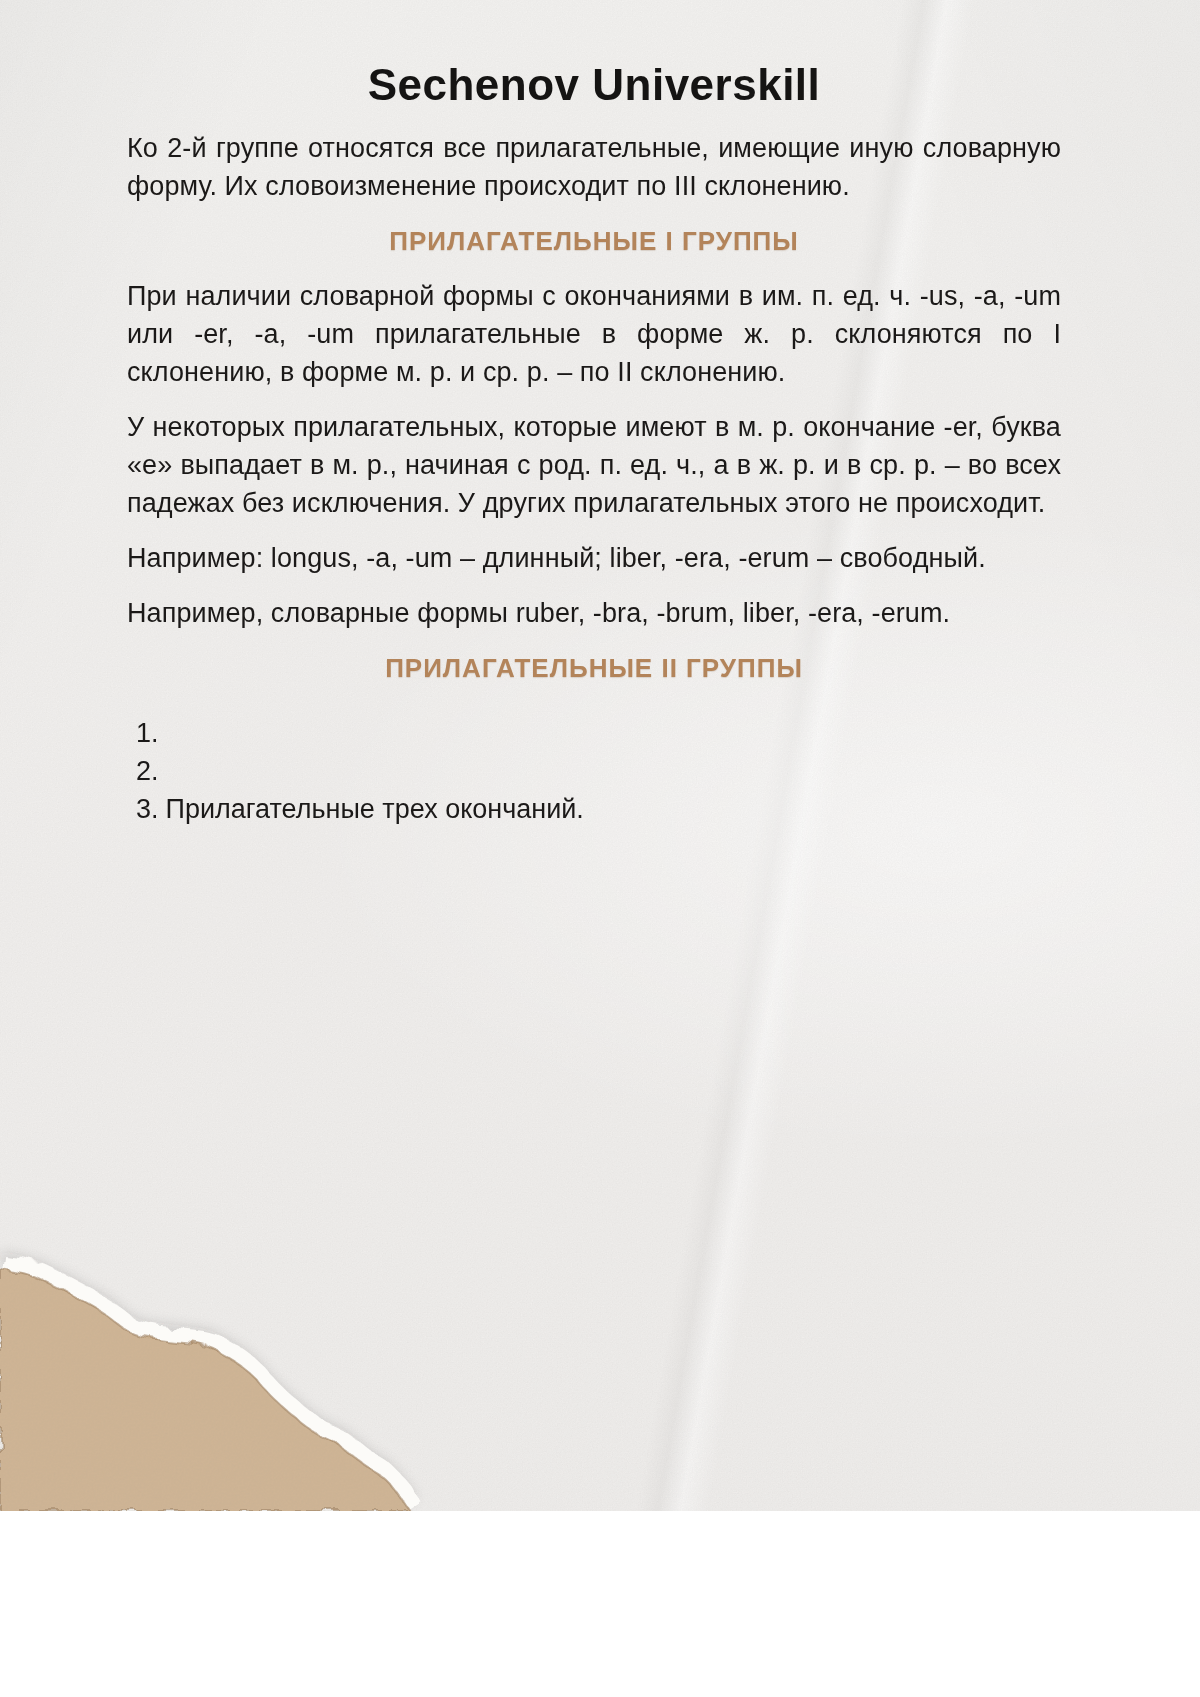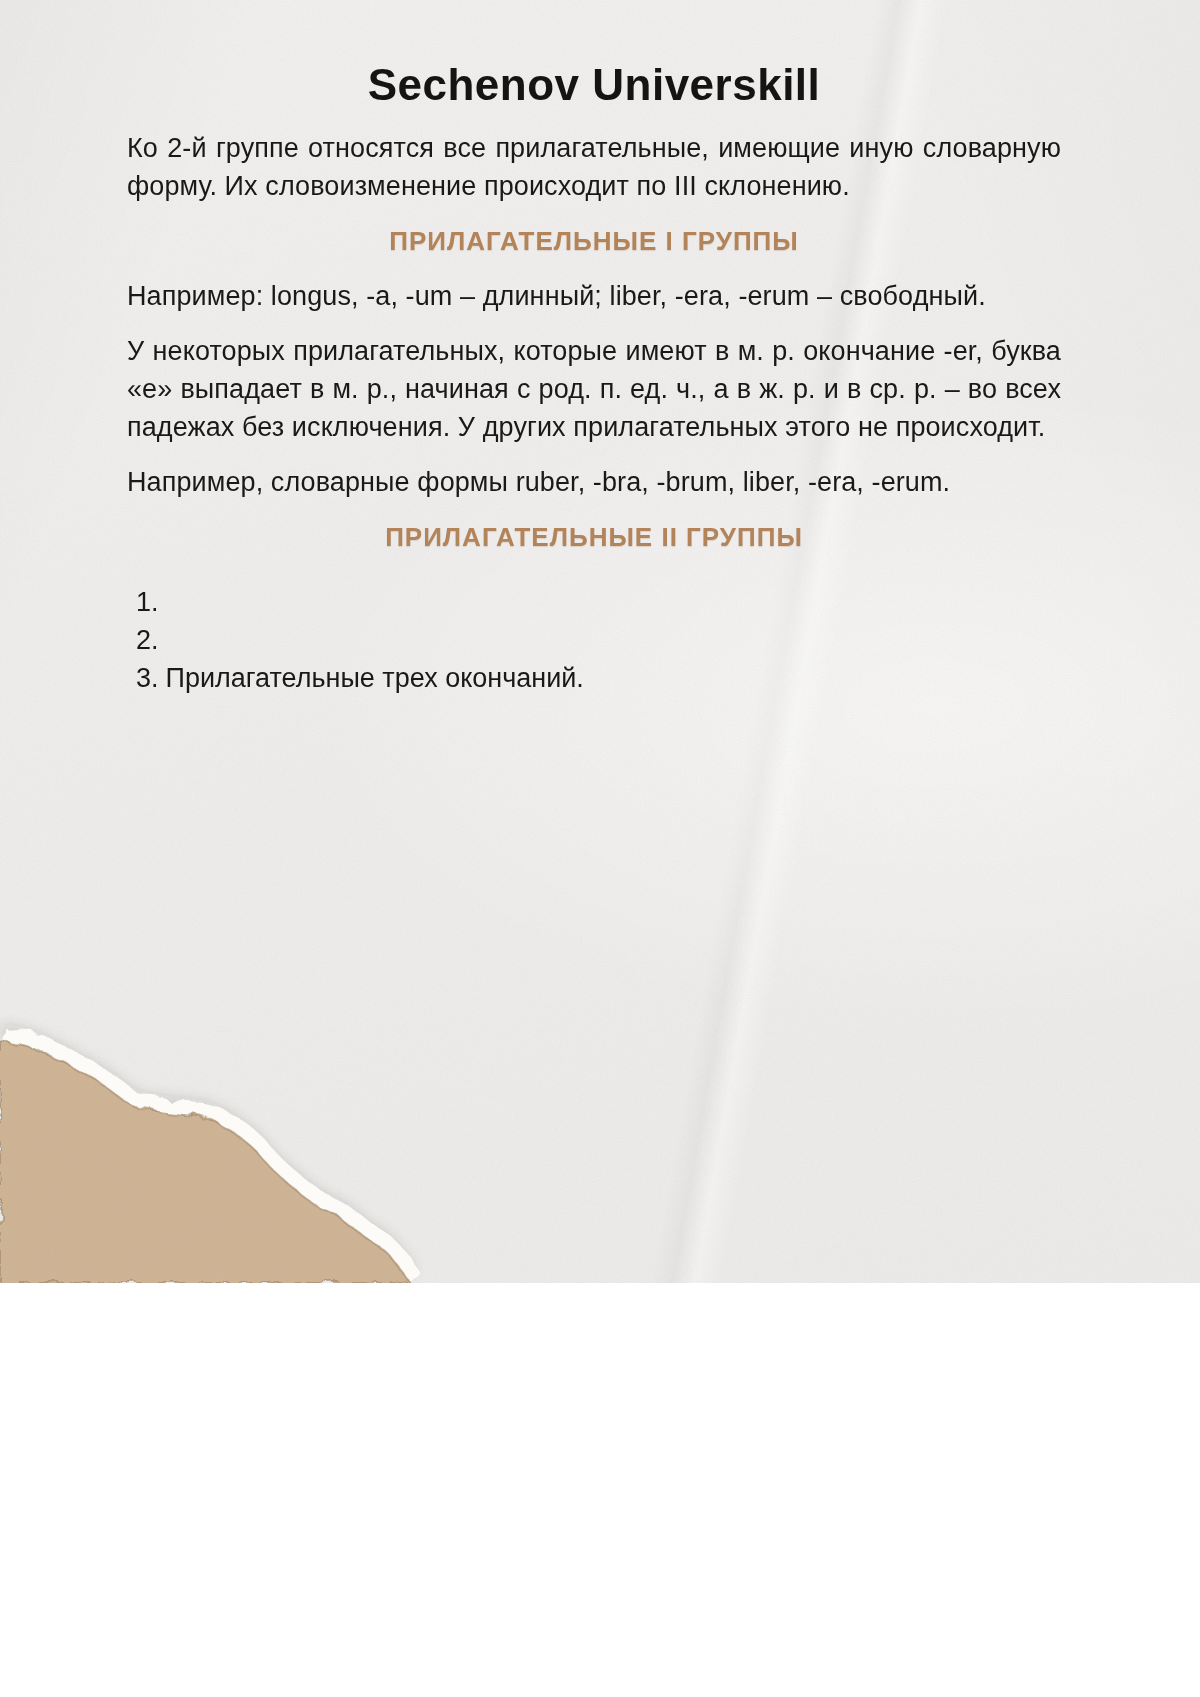--- a/index.html
+++ b/index.html
@@ -6,21 +6,21 @@
     margin: 0;
     padding: 0;
     width: 1200px;
     height: 1697px;
     overflow: hidden;
     font-family: "Liberation Sans", sans-serif;
   }
   .page {
     position: relative;
     width: 1200px;
-    height: 1283px;
+    height: 1511px;
     background:
       radial-gradient(900px 460px at 78% 55%, rgba(255,255,255,0.55), transparent 70%),
       linear-gradient(100deg, transparent 61.5%, rgba(0,0,0,0.030) 63%, rgba(255,255,255,0.45) 64.6%, transparent 66.5%),
       linear-gradient(112deg, rgba(0,0,0,0.028) 0%, transparent 16%),
       linear-gradient(248deg, rgba(0,0,0,0.020) 0%, transparent 20%),
       linear-gradient(170deg, #f3f2f0 0%, #f1efed 55%, #efedeb 100%);
     overflow: hidden;
   }
   .grain {
     position: absolute;
@@ -112,22 +112,23 @@
     <rect width="1200" height="1697" filter="url(#pgrain)"></rect>
   </svg>
 
   <div class="content">
     <h1 class="doc-title">Sechenov Universkill</h1>
 
     <p class="body-par m-p1">Ко 2-й группе относятся все прилагательные, имеющие иную словарную форму. Их словоизменение происходит по III склонению.</p>
 
     <h2 class="section-heading m-h1">ПРИЛАГАТЕЛЬНЫЕ I ГРУППЫ</h2>
 
+    <p class="body-par m-p3">При наличии словарной формы с окончаниями в им. п. ед. ч. -us, -a, -um или -er, -a, -um прилагательные в форме ж. р. склоняются по I склонению, в форме м. р. и ср. р. – по II склонению.</p>
+    <p class="body-par m-p5">У некоторых прилагательных, которые имеют в м. р. окончание -er, буква «е» выпадает в м. р., начиная с род. п. ед. ч., а в ж. р. и в ср. р. – во всех падежах без исключения. У других прилагательных этого не происходит.</p>
     <p class="body-par m-p4">Например: longus, -a, -um – длинный; liber, -era, -erum – свободный.</p>
-    <p class="body-par m-p5">У некоторых прилагательных, которые имеют в м. р. окончание -er, буква «е» выпадает в м. р., начиная с род. п. ед. ч., а в ж. р. и в ср. р. – во всех падежах без исключения. У других прилагательных этого не происходит.</p>
     <p class="body-par m-p6">Например, словарные формы ruber, -bra, -brum, liber, -era, -erum.</p>
 
     <h2 class="section-heading m-h2">ПРИЛАГАТЕЛЬНЫЕ II ГРУППЫ</h2>
 
 
     <ol class="endings-list">
       <li>
         <span class="num">1.</span>
       </li>
       <li>

